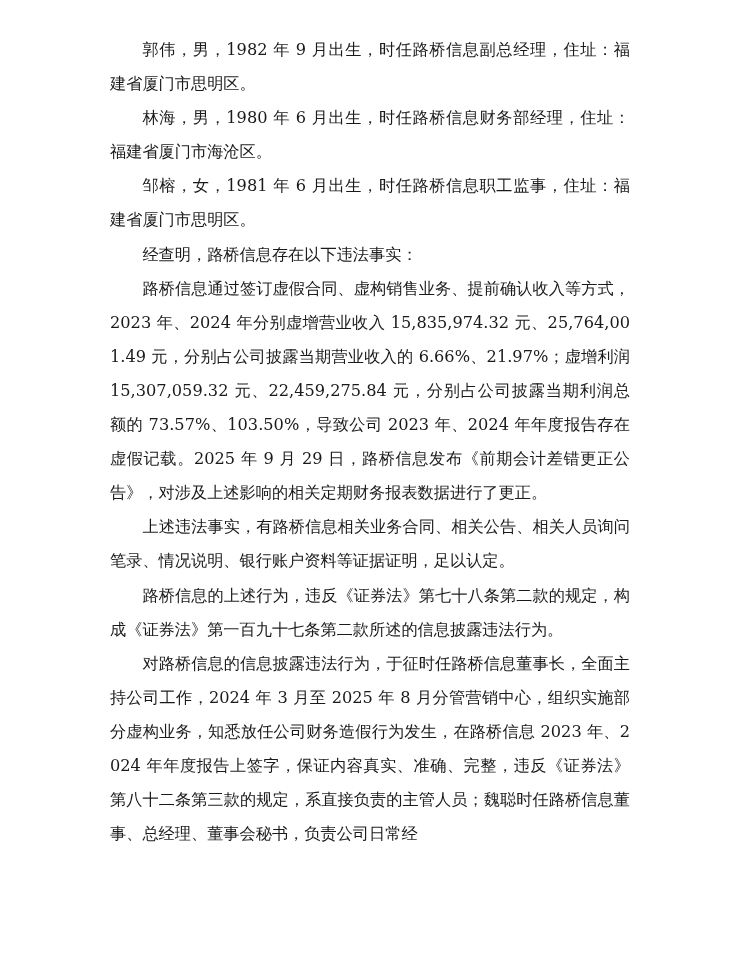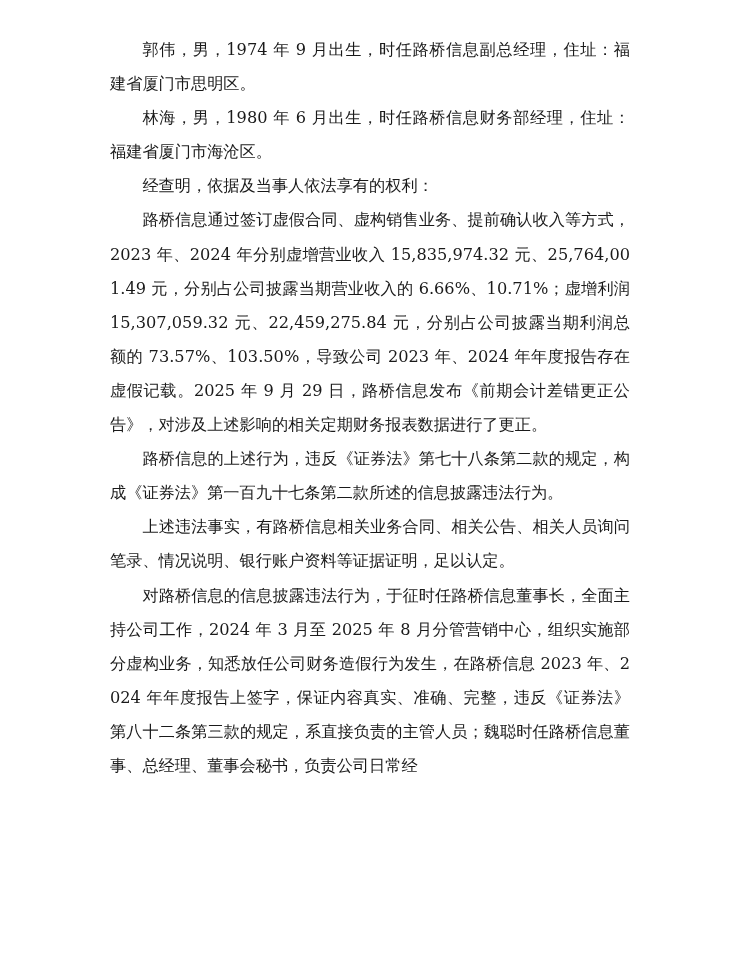--- a/index.html
+++ b/index.html
@@ -28,20 +28,21 @@
     text-indent: 2em;
     text-align: justify;
     text-justify: inter-character;
     word-break: break-all;
   }
 </style>
 </head>
 <body>
 
 <div class="page">
-  <p class="para">郭伟，男，1974 年 9 月出生，时任路桥信息副总经理，住址：福建省厦门市思明区。</p>
+  <p class="para">郭伟，男，1982 年 9 月出生，时任路桥信息副总经理，住址：福建省厦门市思明区。</p>
   <p class="para">林海，男，1980 年 6 月出生，时任路桥信息财务部经理，住址：福建省厦门市海沧区。</p>
-  <p class="para">经查明，依据及当事人依法享有的权利：</p>
-  <p class="para">路桥信息通过签订虚假合同、虚构销售业务、提前确认收入等方式，2023 年、2024 年分别虚增营业收入 15,835,974.32 元、25,764,001.49 元，分别占公司披露当期营业收入的 6.66%、10.71%；虚增利润 15,307,059.32 元、22,459,275.84 元，分别占公司披露当期利润总额的 73.57%、103.50%，导致公司 2023 年、2024 年年度报告存在虚假记载。2025 年 9 月 29 日，路桥信息发布《前期会计差错更正公告》，对涉及上述影响的相关定期财务报表数据进行了更正。</p>
+  <p class="para">邹榕，女，1981 年 6 月出生，时任路桥信息职工监事，住址：福建省厦门市思明区。</p>
+  <p class="para">经查明，路桥信息存在以下违法事实：</p>
+  <p class="para">路桥信息通过签订虚假合同、虚构销售业务、提前确认收入等方式，2023 年、2024 年分别虚增营业收入 15,835,974.32 元、25,764,001.49 元，分别占公司披露当期营业收入的 6.66%、21.97%；虚增利润 15,307,059.32 元、22,459,275.84 元，分别占公司披露当期利润总额的 73.57%、103.50%，导致公司 2023 年、2024 年年度报告存在虚假记载。2025 年 9 月 29 日，路桥信息发布《前期会计差错更正公告》，对涉及上述影响的相关定期财务报表数据进行了更正。</p>
+  <p class="para">上述违法事实，有路桥信息相关业务合同、相关公告、相关人员询问笔录、情况说明、银行账户资料等证据证明，足以认定。</p>
   <p class="para">路桥信息的上述行为，违反《证券法》第七十八条第二款的规定，构成《证券法》第一百九十七条第二款所述的信息披露违法行为。</p>
-  <p class="para">上述违法事实，有路桥信息相关业务合同、相关公告、相关人员询问笔录、情况说明、银行账户资料等证据证明，足以认定。</p>
   <p class="para">对路桥信息的信息披露违法行为，于征时任路桥信息董事长，全面主持公司工作，2024 年 3 月至 2025 年 8 月分管营销中心，组织实施部分虚构业务，知悉放任公司财务造假行为发生，在路桥信息 2023 年、2024 年年度报告上签字，保证内容真实、准确、完整，违反《证券法》第八十二条第三款的规定，系直接负责的主管人员；魏聪时任路桥信息董事、总经理、董事会秘书，负责公司日常经</p>
 </div>
 
 </body></html>

